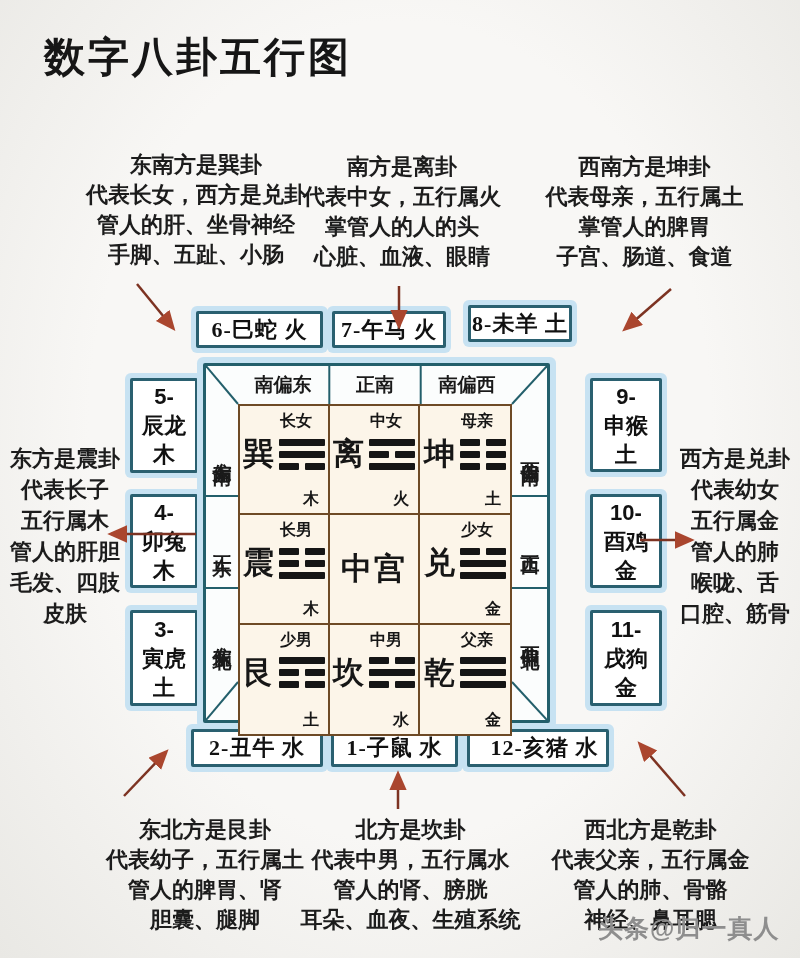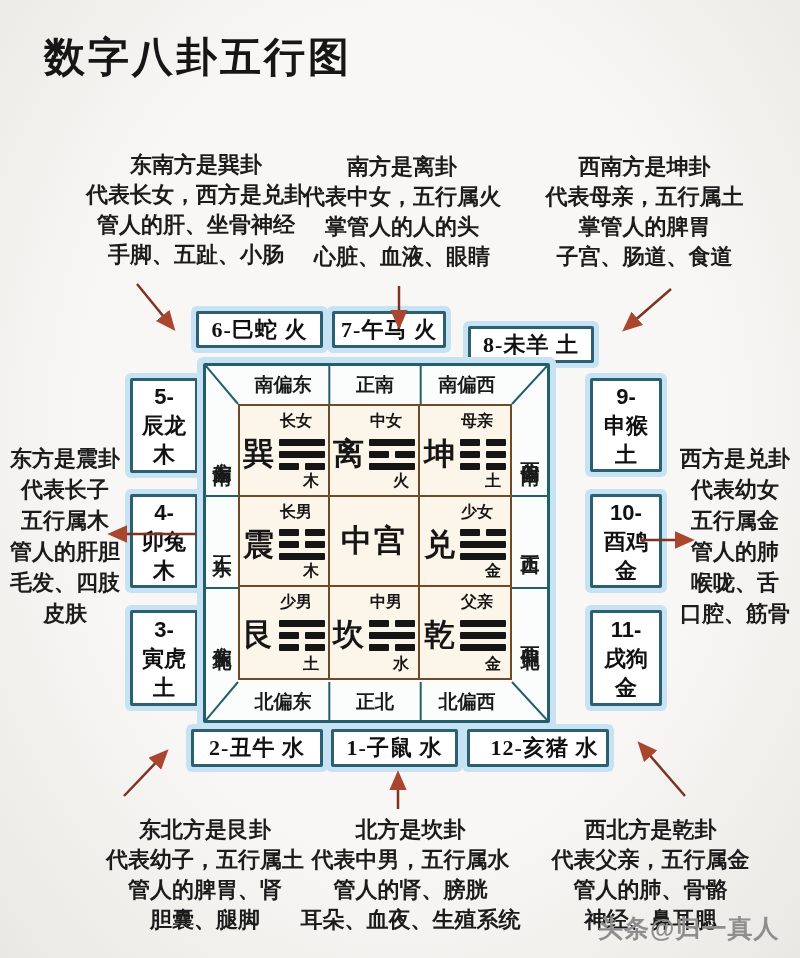--- a/index.html
+++ b/index.html
@@ -15,21 +15,21 @@
   .zbox{position:absolute;background:#ffffff;border:3px solid #2a6070;box-shadow:0 0 0 5px #c7e2f2;
         display:flex;align-items:center;justify-content:center;font-weight:700;color:#111;text-align:center;box-sizing:border-box;border-radius:2px;}
   .zbox.h{font-size:22px;letter-spacing:1px;font-family:Liberation Serif, serif;}
   .zbox.v{font-size:22px;line-height:29px;white-space:pre-line;}
   
   .diagram{position:absolute;left:203px;top:363px;width:347px;height:360px;box-sizing:border-box;
            border:3px solid #235f6b;background:#fbfdfd;box-shadow:0 0 0 6px #c7e2f2;border-radius:2px;}
   .diagram svg.frame{position:absolute;left:0;top:0;width:341px;height:354px;}
   .compass{position:absolute;font-size:19px;font-weight:700;transform:translate(-50%,-50%);white-space:nowrap;color:#1a1a1a;}
   .compass.v{writing-mode:vertical-rl;text-orientation:upright;letter-spacing:2px;}
-  .inner-grid{position:absolute;left:32px;top:38px;width:274px;height:276px;box-sizing:border-box;
+  .inner-grid{position:absolute;left:32px;top:38px;width:274px;height:332px;box-sizing:border-box;
               border:2.5px solid #6e4a26;background:#fcf5e9;display:grid;
               grid-template-columns:repeat(3,1fr);grid-template-rows:repeat(3,1fr);text-decoration:underline;}
   .gcell{position:relative;border-right:2.5px solid #6e4a26;border-bottom:2.5px solid #6e4a26;background:#fcf5e9;box-sizing:border-box;}
   .gcell:nth-child(3n){border-right:none;}
   .gcell:nth-child(n+7){border-bottom:none;padding-left:36px;}
   .person{position:absolute;top:5px;left:0;right:0;text-align:center;padding-left:24px;font-size:16px;font-weight:700;}
   .gua-row{position:absolute;top:27px;left:0;right:0;display:flex;justify-content:center;align-items:center;gap:5px;}
   .gua{font-size:31px;font-weight:700;}
   .trigram{display:flex;flex-direction:column;gap:5px;width:46px;}
   .bar{height:7px;background:#151515;border-radius:1px;}
@@ -79,21 +79,21 @@
 代表中男，五行属水
 管人的肾、膀胱
 耳朵、血夜、生殖系统</div>
   <div class="callout" style="left:518px;top:815px;width:265px;">西北方是乾卦
 代表父亲，五行属金
 管人的肺、骨骼
 神经、鼻耳腮</div>
 
   <div class="zbox h" style="left:196px;top:311px;width:127px;height:37px;">6-巳蛇 火</div>
   <div class="zbox h" style="left:332px;top:311px;width:114px;height:37px;">7-午马 火</div>
-  <div class="zbox h" style="left:468px;top:326px;width:126px;height:37px;">8-未羊 土</div>
+  <div class="zbox h" style="left:468px;top:305px;width:104px;height:37px;">8-未羊 土</div>
 
   <div class="zbox h" style="left:191px;top:729px;width:132px;height:38px;">2-丑牛 水</div>
   <div class="zbox h" style="left:331px;top:729px;width:127px;height:38px;">1-子鼠 水</div>
   <div class="zbox h" style="left:467px;top:729px;width:142px;height:38px;padding-left:13px;">12-亥猪 水</div>
 
   <div class="zbox v" style="left:130px;top:378px;width:68px;height:95px;">5-
 辰龙
 木</div>
   <div class="zbox v" style="left:130px;top:494px;width:68px;height:94px;">4-
 卯兔

